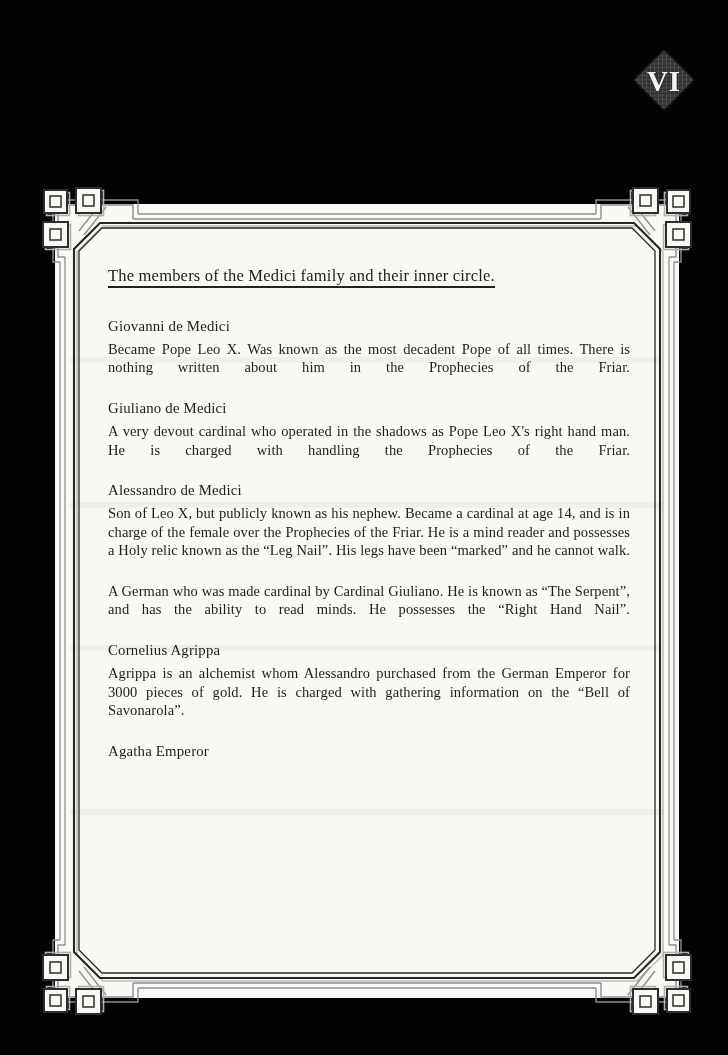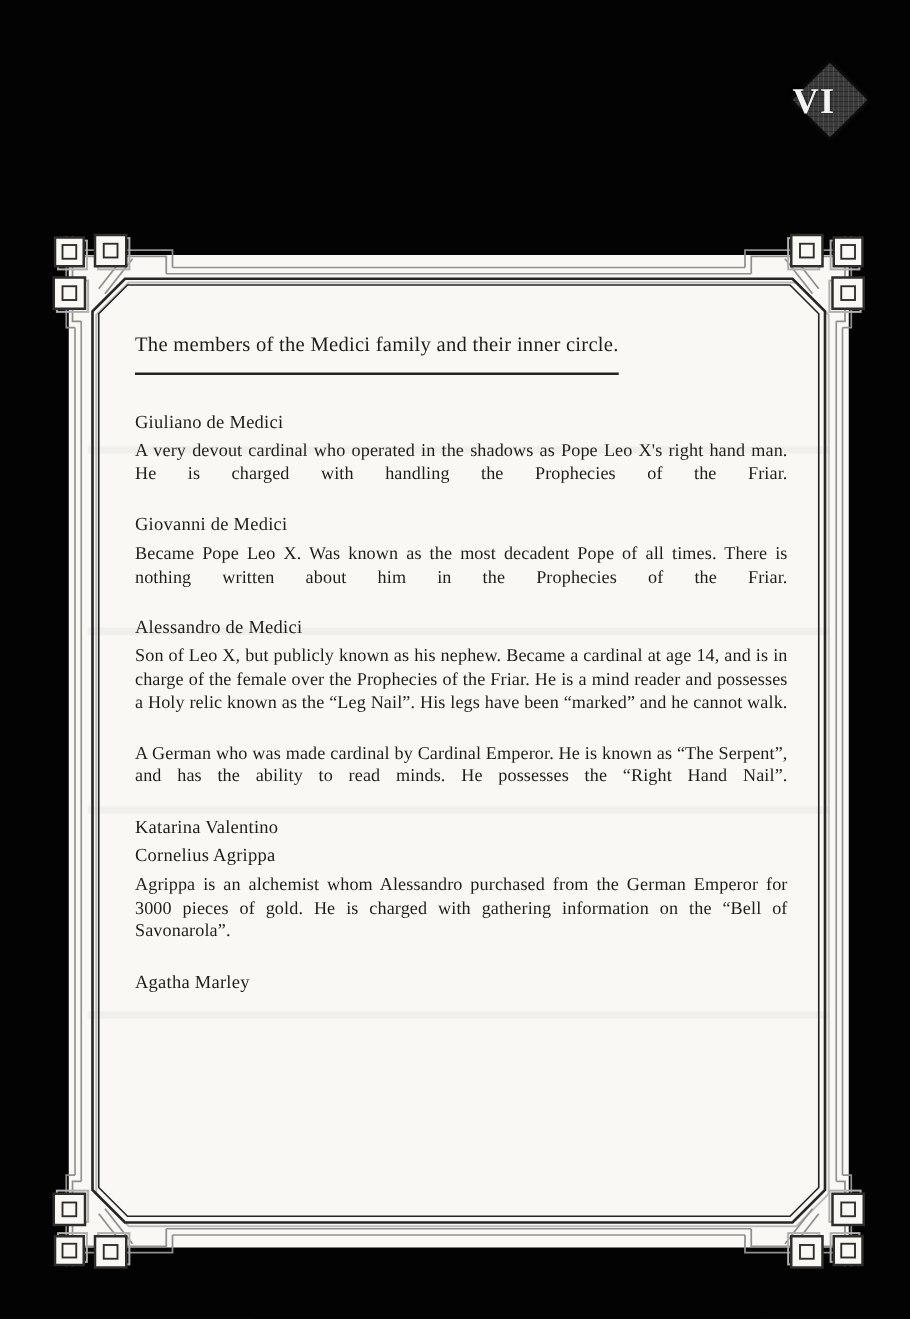--- a/index.html
+++ b/index.html
@@ -19,21 +19,21 @@
     background-color:#3b3b3b;
     background-image:
       repeating-linear-gradient(45deg, rgba(255,255,255,.10) 0 1px, transparent 1px 4px),
       repeating-linear-gradient(-45deg, rgba(0,0,0,.30) 0 1px, transparent 1px 4px);
     box-shadow:0 0 5px rgba(120,120,120,.25);
   }
   .badge-text{
     position:absolute;
     left:634px;top:62px;
     width:60px;height:38px;
-    text-align:left;
+    text-align:center;
     color:#f4f4f4;
     font-weight:700;
     font-size:29px;
     line-height:38px;
     letter-spacing:1px;
     text-shadow:0 0 2px rgba(0,0,0,.8);
   }
   
   .frame-svg{position:absolute;left:0;top:0;}
   
@@ -42,21 +42,21 @@
     left:108px;top:266px;
     width:522px;
     color:#1e1d1b;
   }
   .page-title{
     display:inline-block;
     margin:0 0 26px 0;
     font-size:16.5px;
     font-weight:400;
     line-height:20px;
-    padding-bottom:12px;
+    padding-bottom:0;
     border-bottom:2px solid #24231f;
     letter-spacing:.2px;
     white-space:nowrap;
   }
   .character-name{
     margin:3px 0 4px 0;
     font-size:14.8px;
     font-weight:400;
     line-height:19px;
     letter-spacing:.2px;
@@ -140,45 +140,44 @@
     <use href="#corner-knot"></use>
     <use href="#corner-knot" transform="translate(734,0) scale(-1,1)"></use>
     <use href="#corner-knot" transform="translate(0,1202) scale(1,-1)"></use>
     <use href="#corner-knot" transform="translate(734,1202) scale(-1,-1)"></use>
   </svg>
 
   <div class="content">
     <h1 class="page-title">The members of the Medici family and their inner circle.</h1>
 
     <section>
-      <h2 class="character-name">Giuliano de Medici</h2>
-      <p class="character-desc">A very devout cardinal who operated in the shadows as Pope Leo X's right hand man. He is charged with handling the Prophecies of the Friar.</p>
+      <h2 class="character-name">Giovanni de Medici</h2>
+      <p class="character-desc">Became Pope Leo X. Was known as the most decadent Pope of all times. There is nothing written about him in the Prophecies of the Friar.</p>
     </section>
 
     <section>
-      <h2 class="character-name">Giovanni de Medici</h2>
-      <p class="character-desc">Became Pope Leo X. Was known as the most decadent Pope of all times. There is nothing written about him in the Prophecies of the Friar.</p>
+      <h2 class="character-name">Giuliano de Medici</h2>
+      <p class="character-desc">A very devout cardinal who operated in the shadows as Pope Leo X's right hand man. He is charged with handling the Prophecies of the Friar.</p>
     </section>
 
     <section>
       <h2 class="character-name">Alessandro de Medici</h2>
       <p class="character-desc">Son of Leo X, but publicly known as his nephew. Became a cardinal at age 14, and is in charge of the female over the Prophecies of the Friar. He is a mind reader and possesses a Holy relic known as the “Leg Nail”. His legs have been “marked” and he cannot walk.</p>
     </section>
 
     <section>
-      <p class="character-desc">A German who was made cardinal by Cardinal Emperor. He is known as “The Serpent”, and has the ability to read minds. He possesses the “Right Hand Nail”.</p>
+      <p class="character-desc">A German who was made cardinal by Cardinal Giuliano. He is known as “The Serpent”, and has the ability to read minds. He possesses the “Right Hand Nail”.</p>
     </section>
 
     <section>
-      <h2 class="character-name">Katarina Valentino</h2>
     </section>
 
     <section>
       <h2 class="character-name">Cornelius Agrippa</h2>
       <p class="character-desc">Agrippa is an alchemist whom Alessandro purchased from the German Emperor for 3000 pieces of gold. He is charged with gathering information on the “Bell of Savonarola”.</p>
     </section>
 
     <section>
-      <h2 class="character-name">Agatha Marley</h2>
+      <h2 class="character-name">Agatha Emperor</h2>
     </section>
   </div>
 
 </div>
 
 </body></html>

